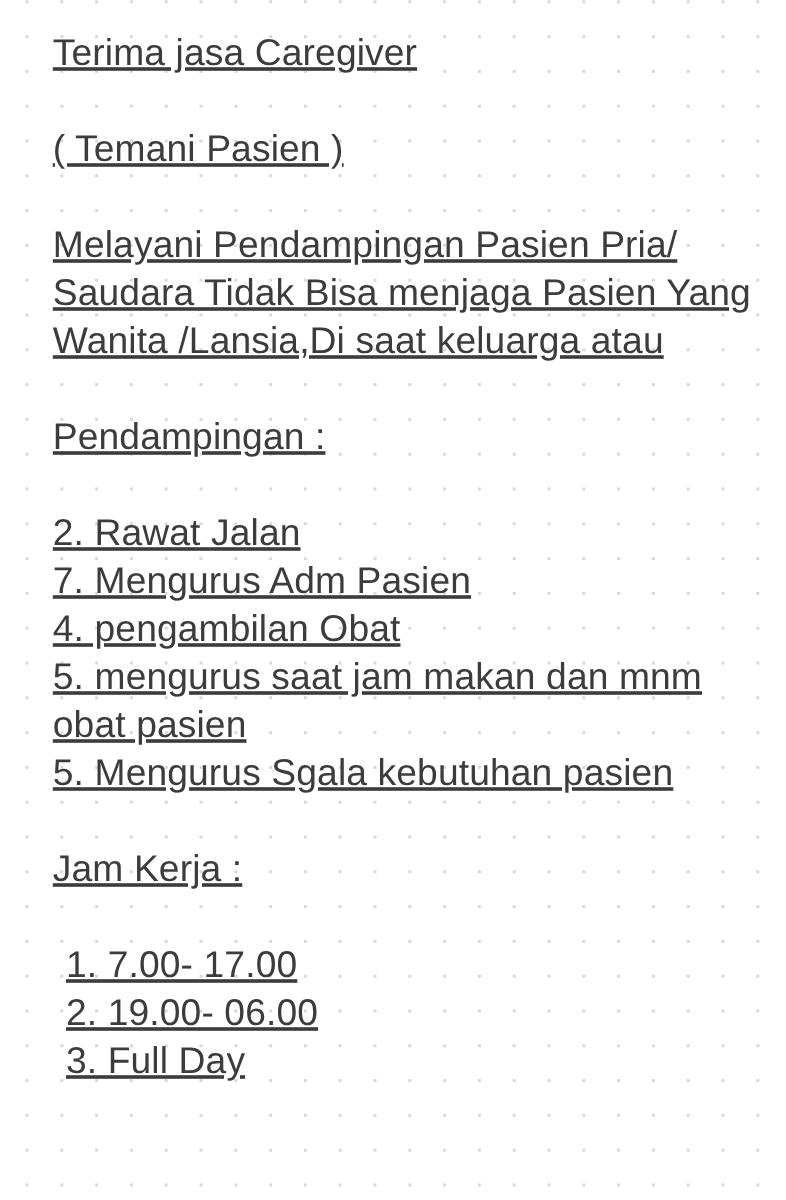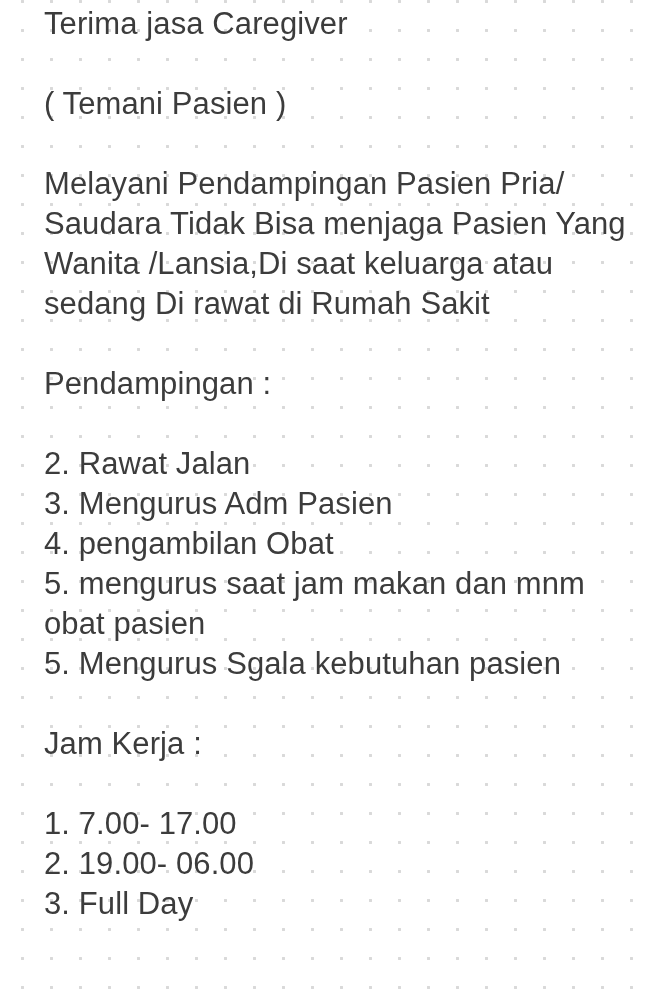--- a/index.html
+++ b/index.html
@@ -12,26 +12,27 @@
   body {
     background-color: var(--bg);
     background-image: radial-gradient(circle, var(--dot) 1.4px, rgba(255,255,255,0) 1.6px);
     background-size: 29px 29px;
     background-position: 8px 16px;
     font-family: "Liberation Sans", "DejaVu Sans", sans-serif;
     color: var(--text);
     overflow: hidden;
   }
   .description {
-    padding: 4px 40px 0 44px;
+    padding: 24px 40px 0 44px;
+    text-decoration: underline;
   }
   .paragraph {
     margin-bottom: 40px; 
   }
-  .paragraph:last-child { margin-bottom: 0; }
+  .paragraph:last-child { margin-bottom: 0; margin-left: 11px; }
   .line {
     font-size: 31px;
     line-height: 40px;
     font-weight: 400;
     letter-spacing: 0.1px;
     white-space: nowrap;
   }
 </style>
 </head>
 <body>
@@ -40,28 +41,27 @@
     <div class="paragraph">
       <div class="line">Terima jasa Caregiver</div>
     </div>
     <div class="paragraph">
       <div class="line">( Temani Pasien )</div>
     </div>
     <div class="paragraph">
       <div class="line">Melayani Pendampingan Pasien Pria/</div>
       <div class="line">Saudara Tidak Bisa menjaga Pasien Yang</div>
       <div class="line">Wanita /Lansia,Di saat keluarga atau</div>
-      <div class="line">sedang Di rawat di Rumah Sakit</div>
     </div>
     <div class="paragraph">
       <div class="line">Pendampingan :</div>
     </div>
     <div class="paragraph">
       <div class="line">2. Rawat Jalan</div>
-      <div class="line">3. Mengurus Adm Pasien</div>
+      <div class="line">7. Mengurus Adm Pasien</div>
       <div class="line">4. pengambilan Obat</div>
       <div class="line">5. mengurus saat jam makan dan mnm</div>
       <div class="line">obat pasien</div>
       <div class="line">5. Mengurus Sgala kebutuhan pasien</div>
     </div>
     <div class="paragraph">
       <div class="line">Jam Kerja :</div>
     </div>
     <div class="paragraph">
       <div class="line">1. 7.00- 17.00</div>

